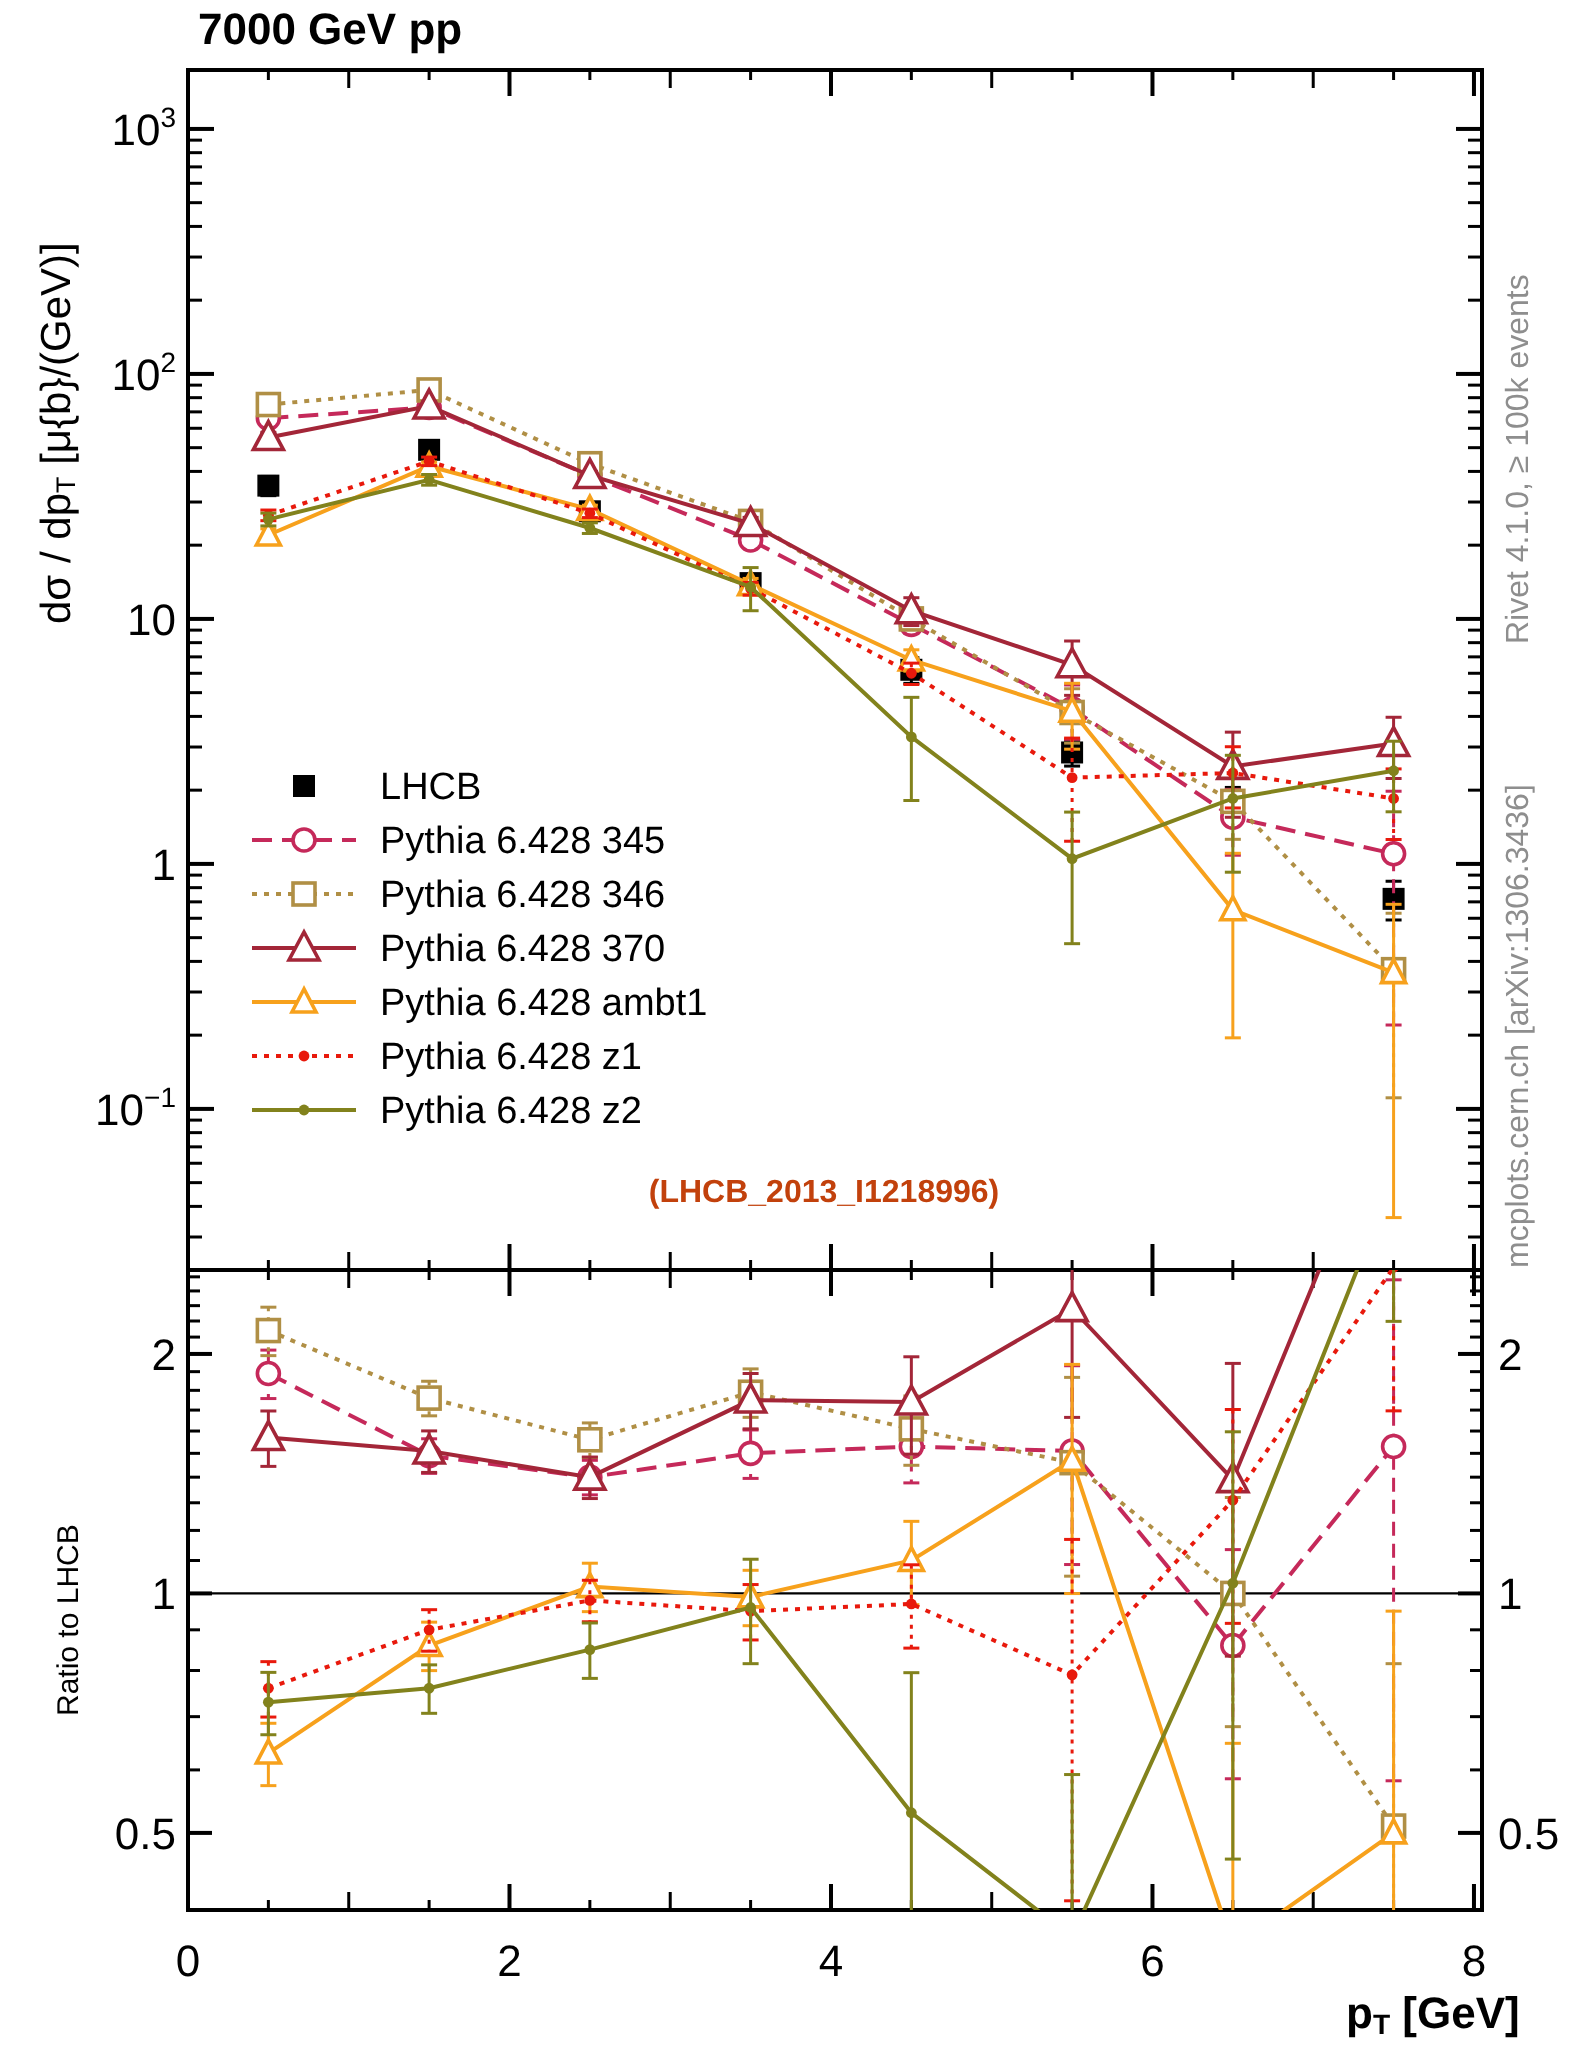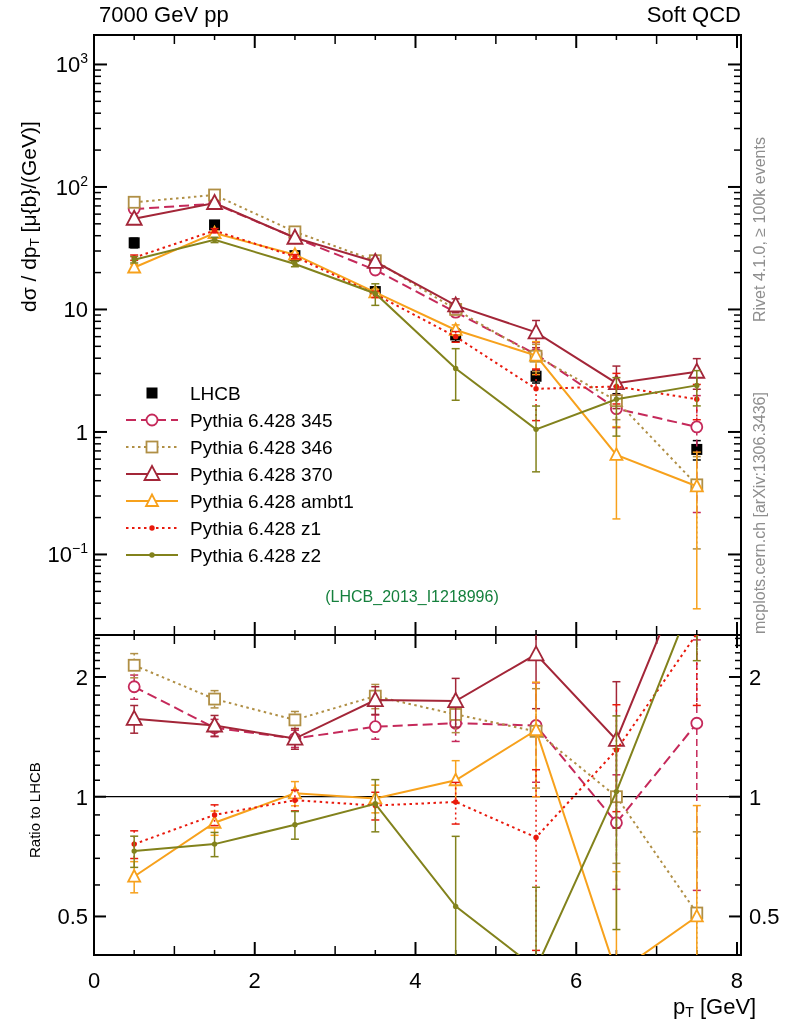--- a/index.html
+++ b/index.html
@@ -1,26 +1,26 @@
 <!DOCTYPE html>
 <html><head>
 <meta charset="utf-8">
 <style>
   html,body{margin:0;padding:0;background:#ffffff;}
   #page{position:relative;width:786px;height:1024px;background:#fff;overflow:hidden;
         font-family:"Liberation Sans","DejaVu Sans",sans-serif;color:#000;}
-  .abs{position:absolute;white-space:pre;}
+  .abs{position:absolute;white-space:pre;font-weight:bold;}
   .hdr{font-size:22px;top:2px;}
   #header-right{text-align:right;}
   #main-title{font-size:20px;letter-spacing:0px;}
   .vtext{position:absolute;transform:rotate(-90deg);transform-origin:0 0;white-space:pre;}
   #ylabel-main{font-size:21px;}
   #ylabel-ratio{font-size:15px;}
   .sidenote{font-size:16px;color:#8e8e8e;}
-  #watermark{font-size:16px;color:#15803d;transform:translateX(-50%);}
+  #watermark{font-size:16px;color:#c2410c;transform:translateX(-50%);}
   #xlabel{font-size:22px;}
   sup.s{font-size:64%;vertical-align:38%;}
   sub.s{font-size:64%;vertical-align:-18%;}
   svg{position:absolute;left:0;top:0;}
   text{font-family:"Liberation Sans","DejaVu Sans",sans-serif;}
 </style>
 </head>
 <body>
 
 <div id="page">
@@ -748,21 +748,20 @@
         </g>
         <g>
           <line x1="126" y1="555" x2="178" y2="555" stroke="#82821c" stroke-width="2"></line>
           <circle cx="152" cy="555" r="2.7" fill="#82821c"></circle>
           <text x="190" y="561.5" font-size="19">Pythia 6.428 z2</text>
         </g>
       </g>
     </svg>
 
   <div class="abs hdr" id="header-left" style="left:99px;">7000 GeV pp</div>
-  <div class="abs hdr" id="header-right" style="left:591px;width:150px;">Soft QCD</div>
 
 
   <div class="vtext" id="ylabel-main" style="left:17px;top:312px;"><span>dσ / dp</span><sub class="s">T</sub><span> [μ{b}/(GeV)]</span></div>
 
   <div class="vtext" id="ylabel-ratio" style="left:26px;top:858px;">Ratio to LHCB</div>
 
   <div class="vtext sidenote" id="side-note-top" style="left:751px;top:322px;">Rivet 4.1.0, ≥ 100k events</div>
   <div class="vtext sidenote" id="side-note-bottom" style="left:751px;top:634px;">mcplots.cern.ch [arXiv:1306.3436]</div>
 
   <div class="abs" id="watermark" style="left:412px;top:588px;">(LHCB_2013_I1218996)</div>

